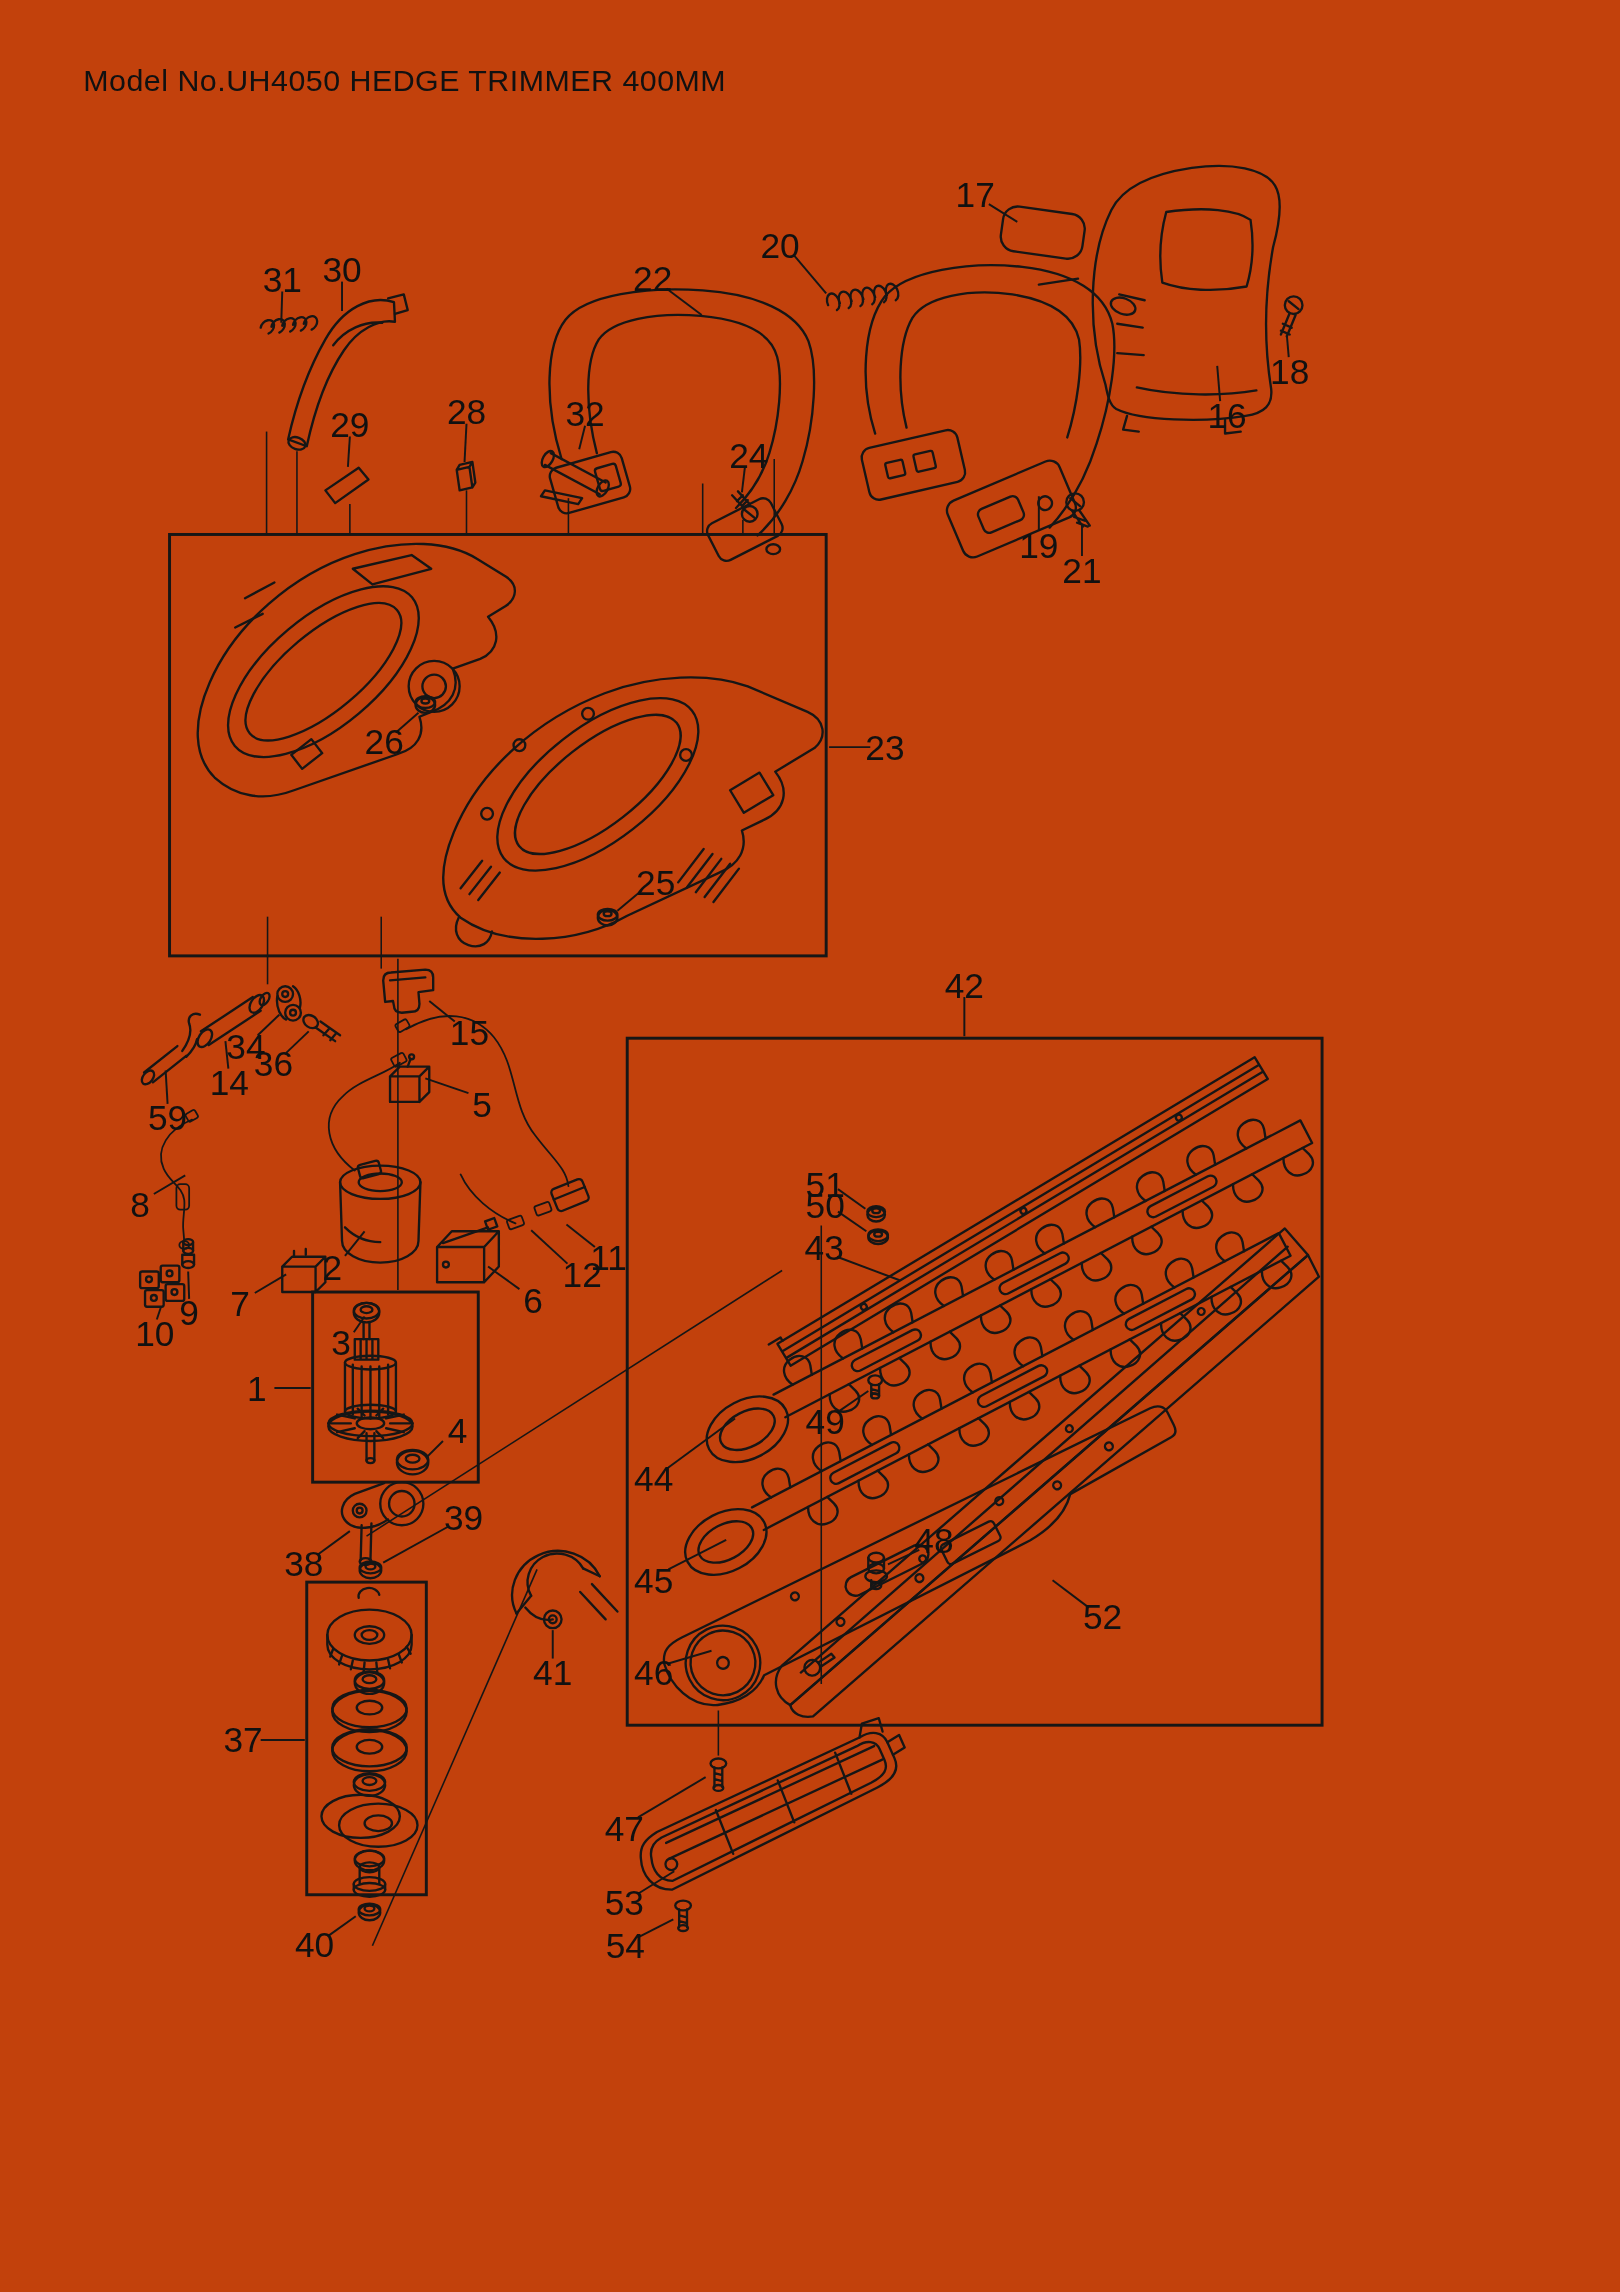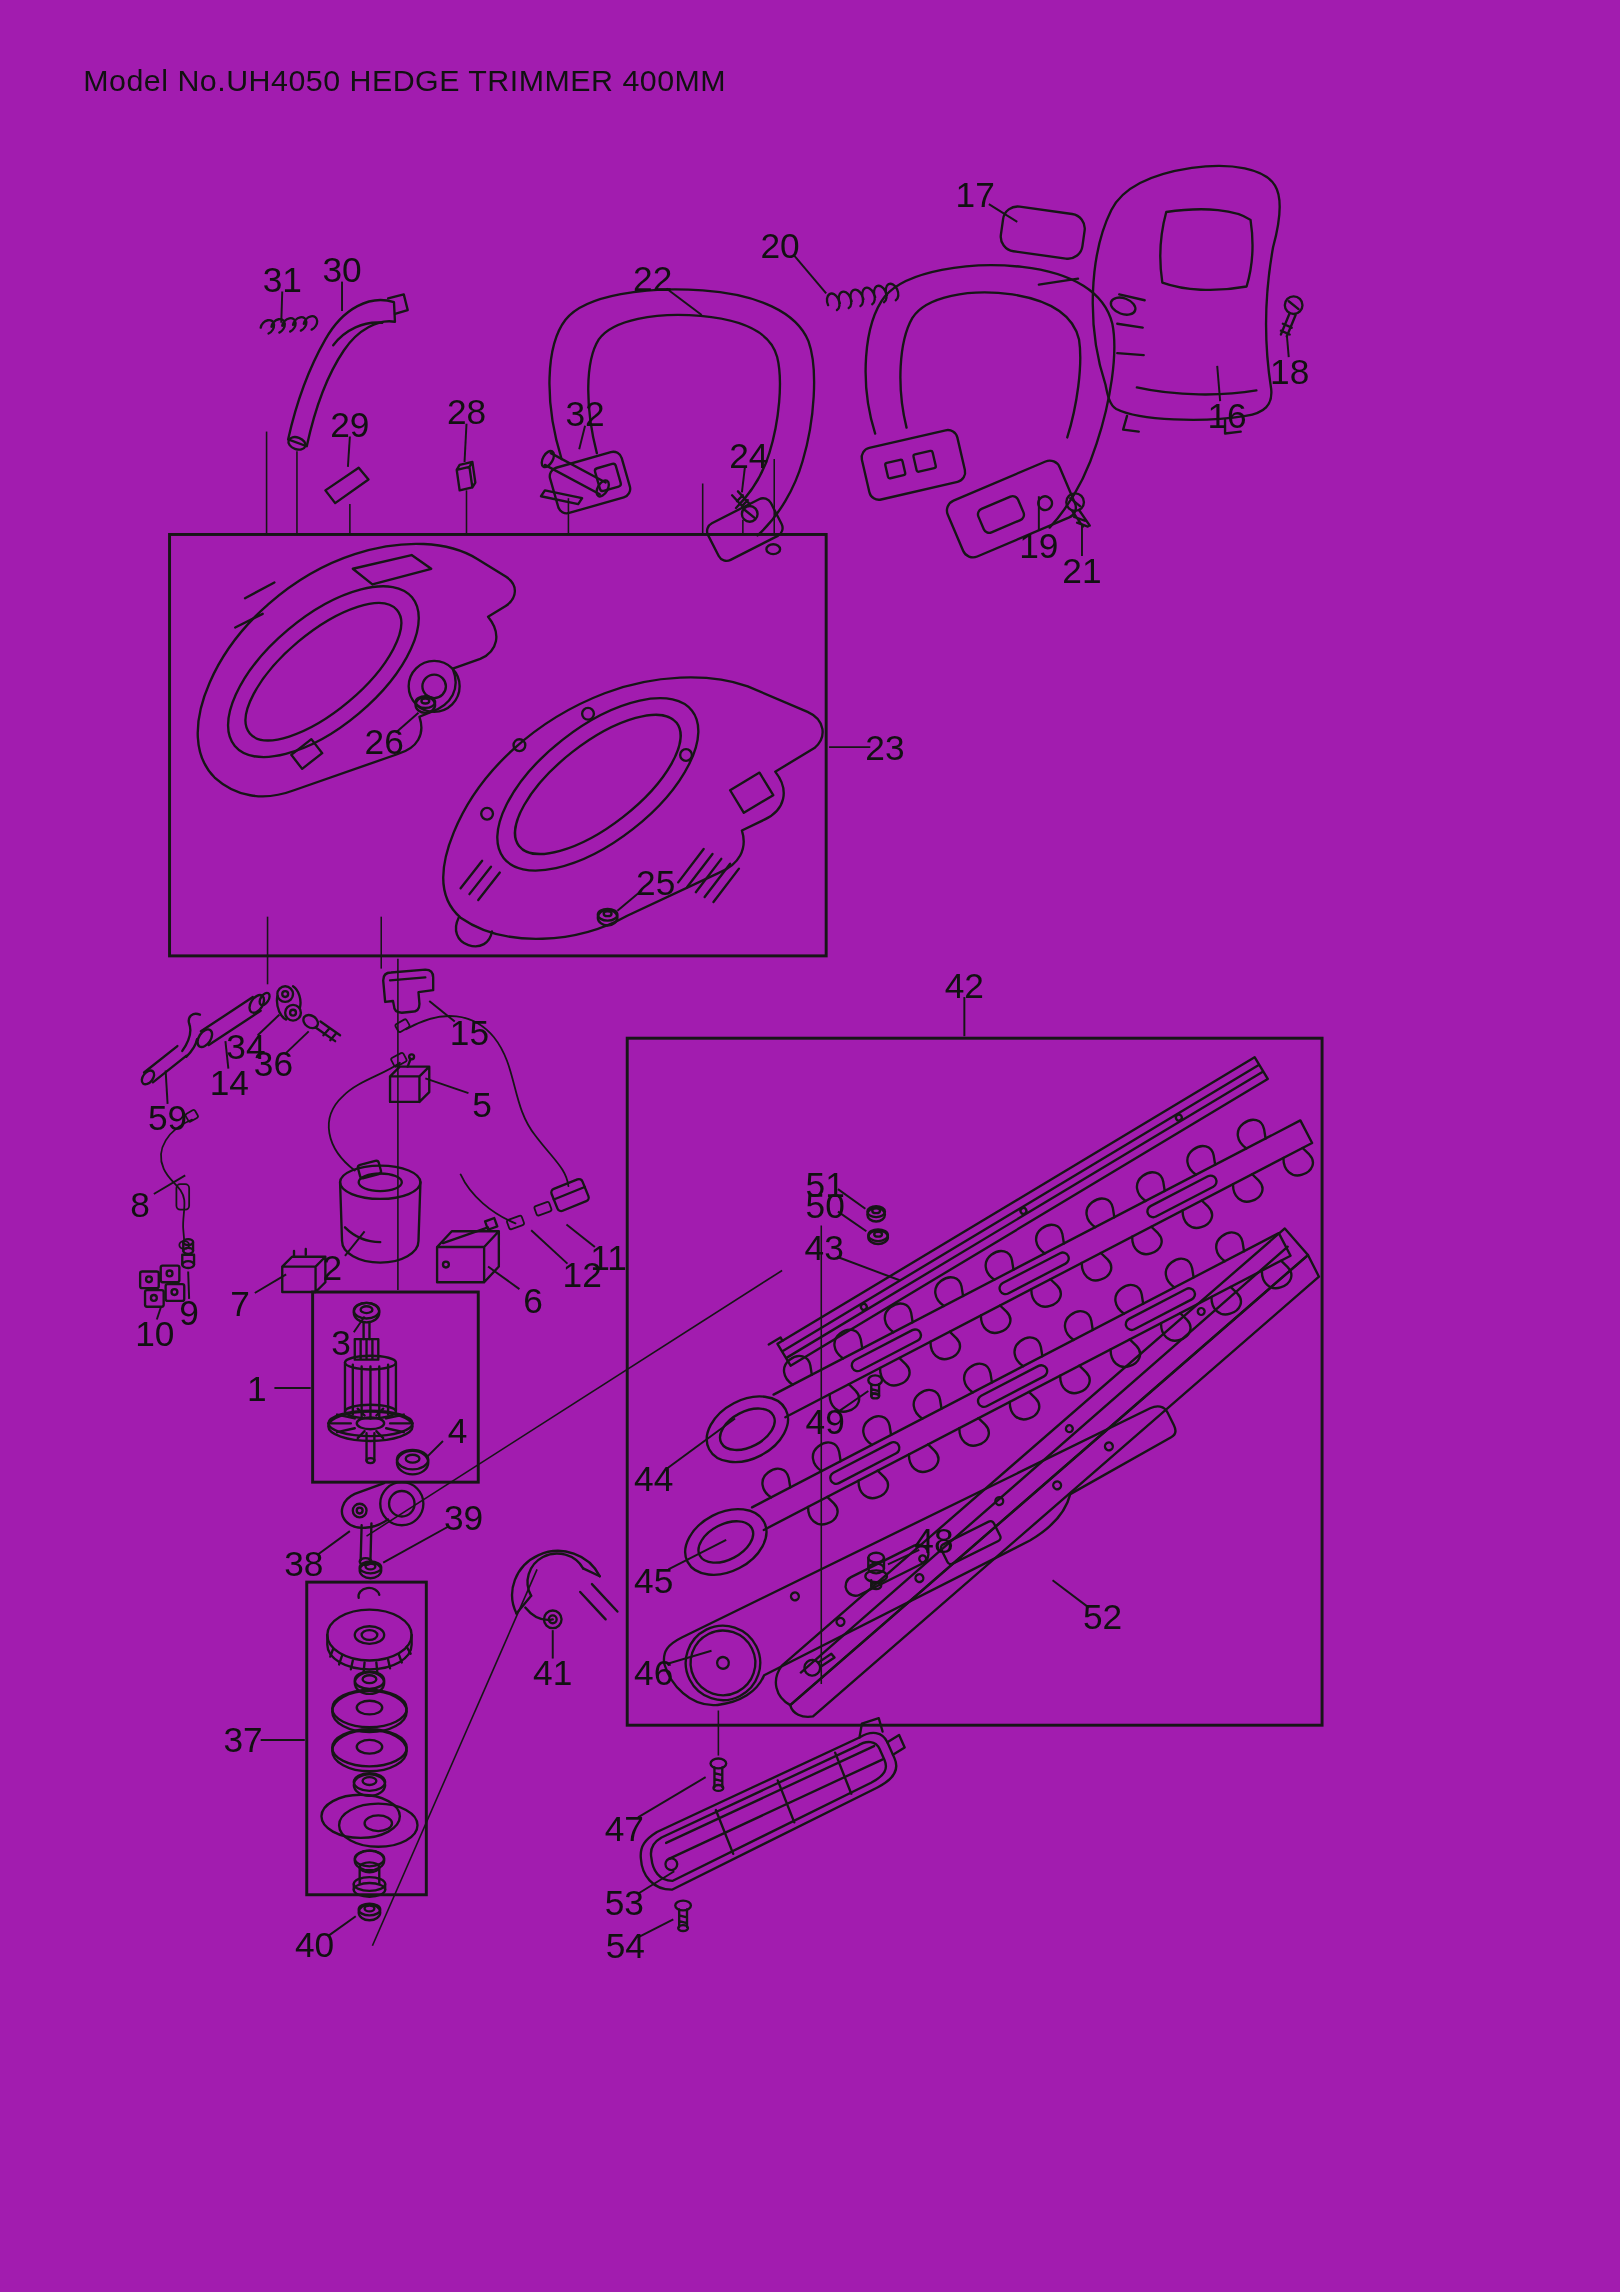--- a/index.html
+++ b/index.html
@@ -1,16 +1,16 @@
 <!DOCTYPE html>
 <html><head>
 <meta charset="utf-8">
 <style>
   html,body{margin:0;padding:0;background:#e8e8e8;}
-  .stage{position:relative;width:1620px;height:2293px;background:#a21caf;margin:0 auto;overflow:hidden;
+  .stage{position:relative;width:1620px;height:2293px;background:#c2410c;margin:0 auto;overflow:hidden;
          font-family:"Liberation Sans", sans-serif;}
   svg{position:absolute;left:0;top:0;}
   svg text{font-family:"Liberation Sans","DejaVu Sans",sans-serif;fill:#111;}
   .title-text{font-size:31px;letter-spacing:0.5px;}
   .ln{stroke:#161616;stroke-width:2.4;fill:none;stroke-linecap:round;stroke-linejoin:round;}
   .tn{stroke:#161616;stroke-width:1.8;fill:none;stroke-linecap:round;}
   .part-label{font-size:36px;}
 </style>
 </head>
 <body>

